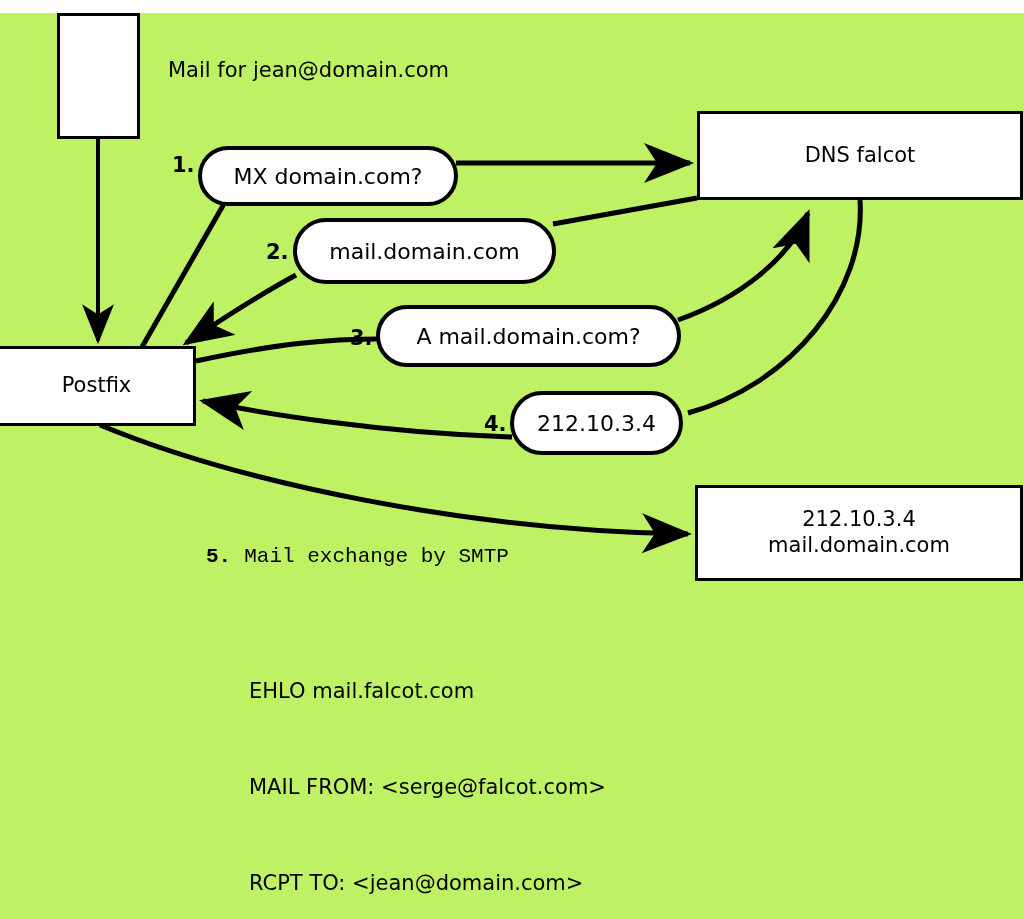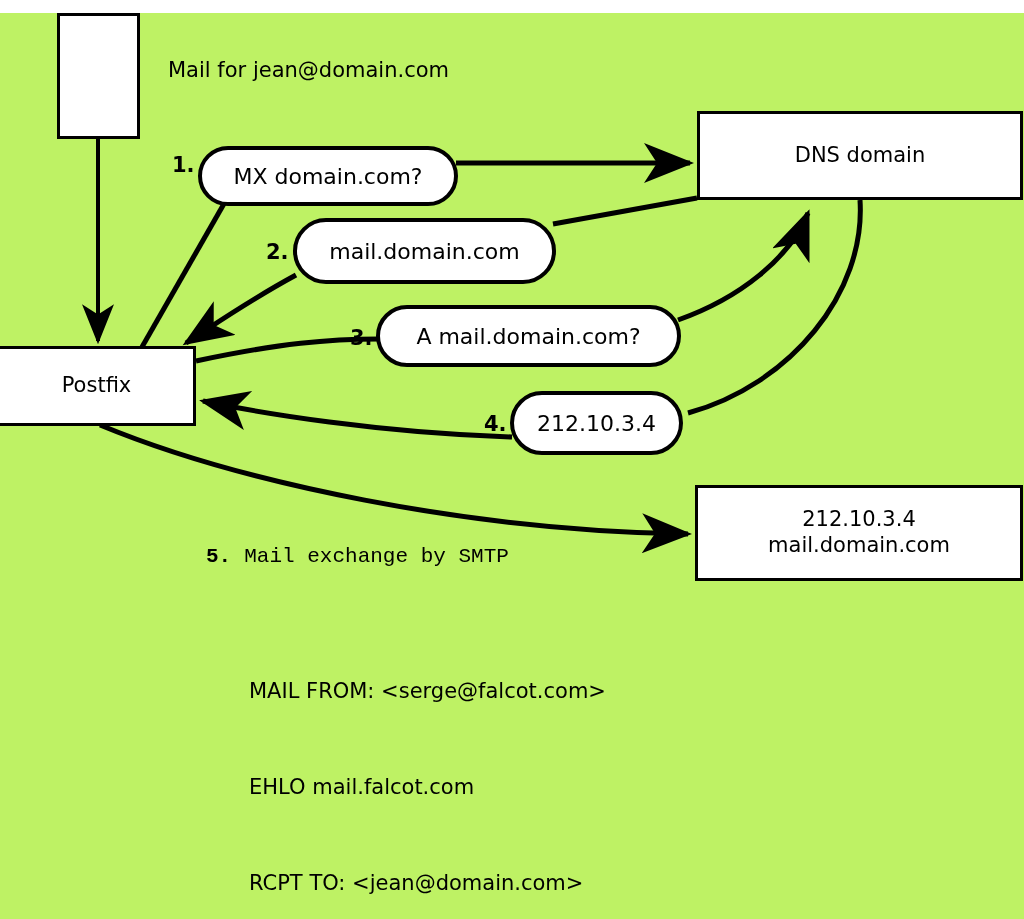--- a/index.html
+++ b/index.html
@@ -124,21 +124,21 @@
     <span></span>
   </div>
 
   <div class="plain-text" style="left:168px; top:45px;">Mail for jean@domain.com</div>
 
   <div class="node-box" style="left:-3px; top:333px; width:199px; height:80px;">
     <span>Postfix</span>
   </div>
 
   <div class="node-box" style="left:697px; top:98px; width:326px; height:89px;">
-    <span>DNS domain</span>
+    <span>DNS falcot</span>
   </div>
 
   <div class="node-box" style="left:695px; top:472px; width:328px; height:96px;">
     <span>212.10.3.4</span>
     <span>mail.domain.com</span>
   </div>
 
   <div class="step-num" style="left:172px; top:140px;">1.</div>
   <div class="bubble" style="left:198px; top:133px; width:260px; height:60px; border-radius:34px;">
     <span>MX domain.com?</span>
@@ -157,22 +157,22 @@
   <div class="step-num" style="left:484px; top:399px;">4.</div>
   <div class="bubble" style="left:510px; top:378px; width:173px; height:64px; border-radius:32px;">
     <span>212.10.3.4</span>
   </div>
 
   <div class="smtp-label" style="left:206px; top:532px;">
     <span class="num">5.</span><span>Mail exchange by SMTP</span>
   </div>
 
   <div class="transcript" style="left:249px; top:598px;">
+    <span class="line">EHLO mail.falcot.com</span>
     <span class="line">MAIL FROM: &lt;serge@falcot.com&gt;</span>
-    <span class="line">EHLO mail.falcot.com</span>
     <span class="line">RCPT TO: &lt;jean@domain.com&gt;</span>
     
     
     
     
     
     
     
   </div>
 

